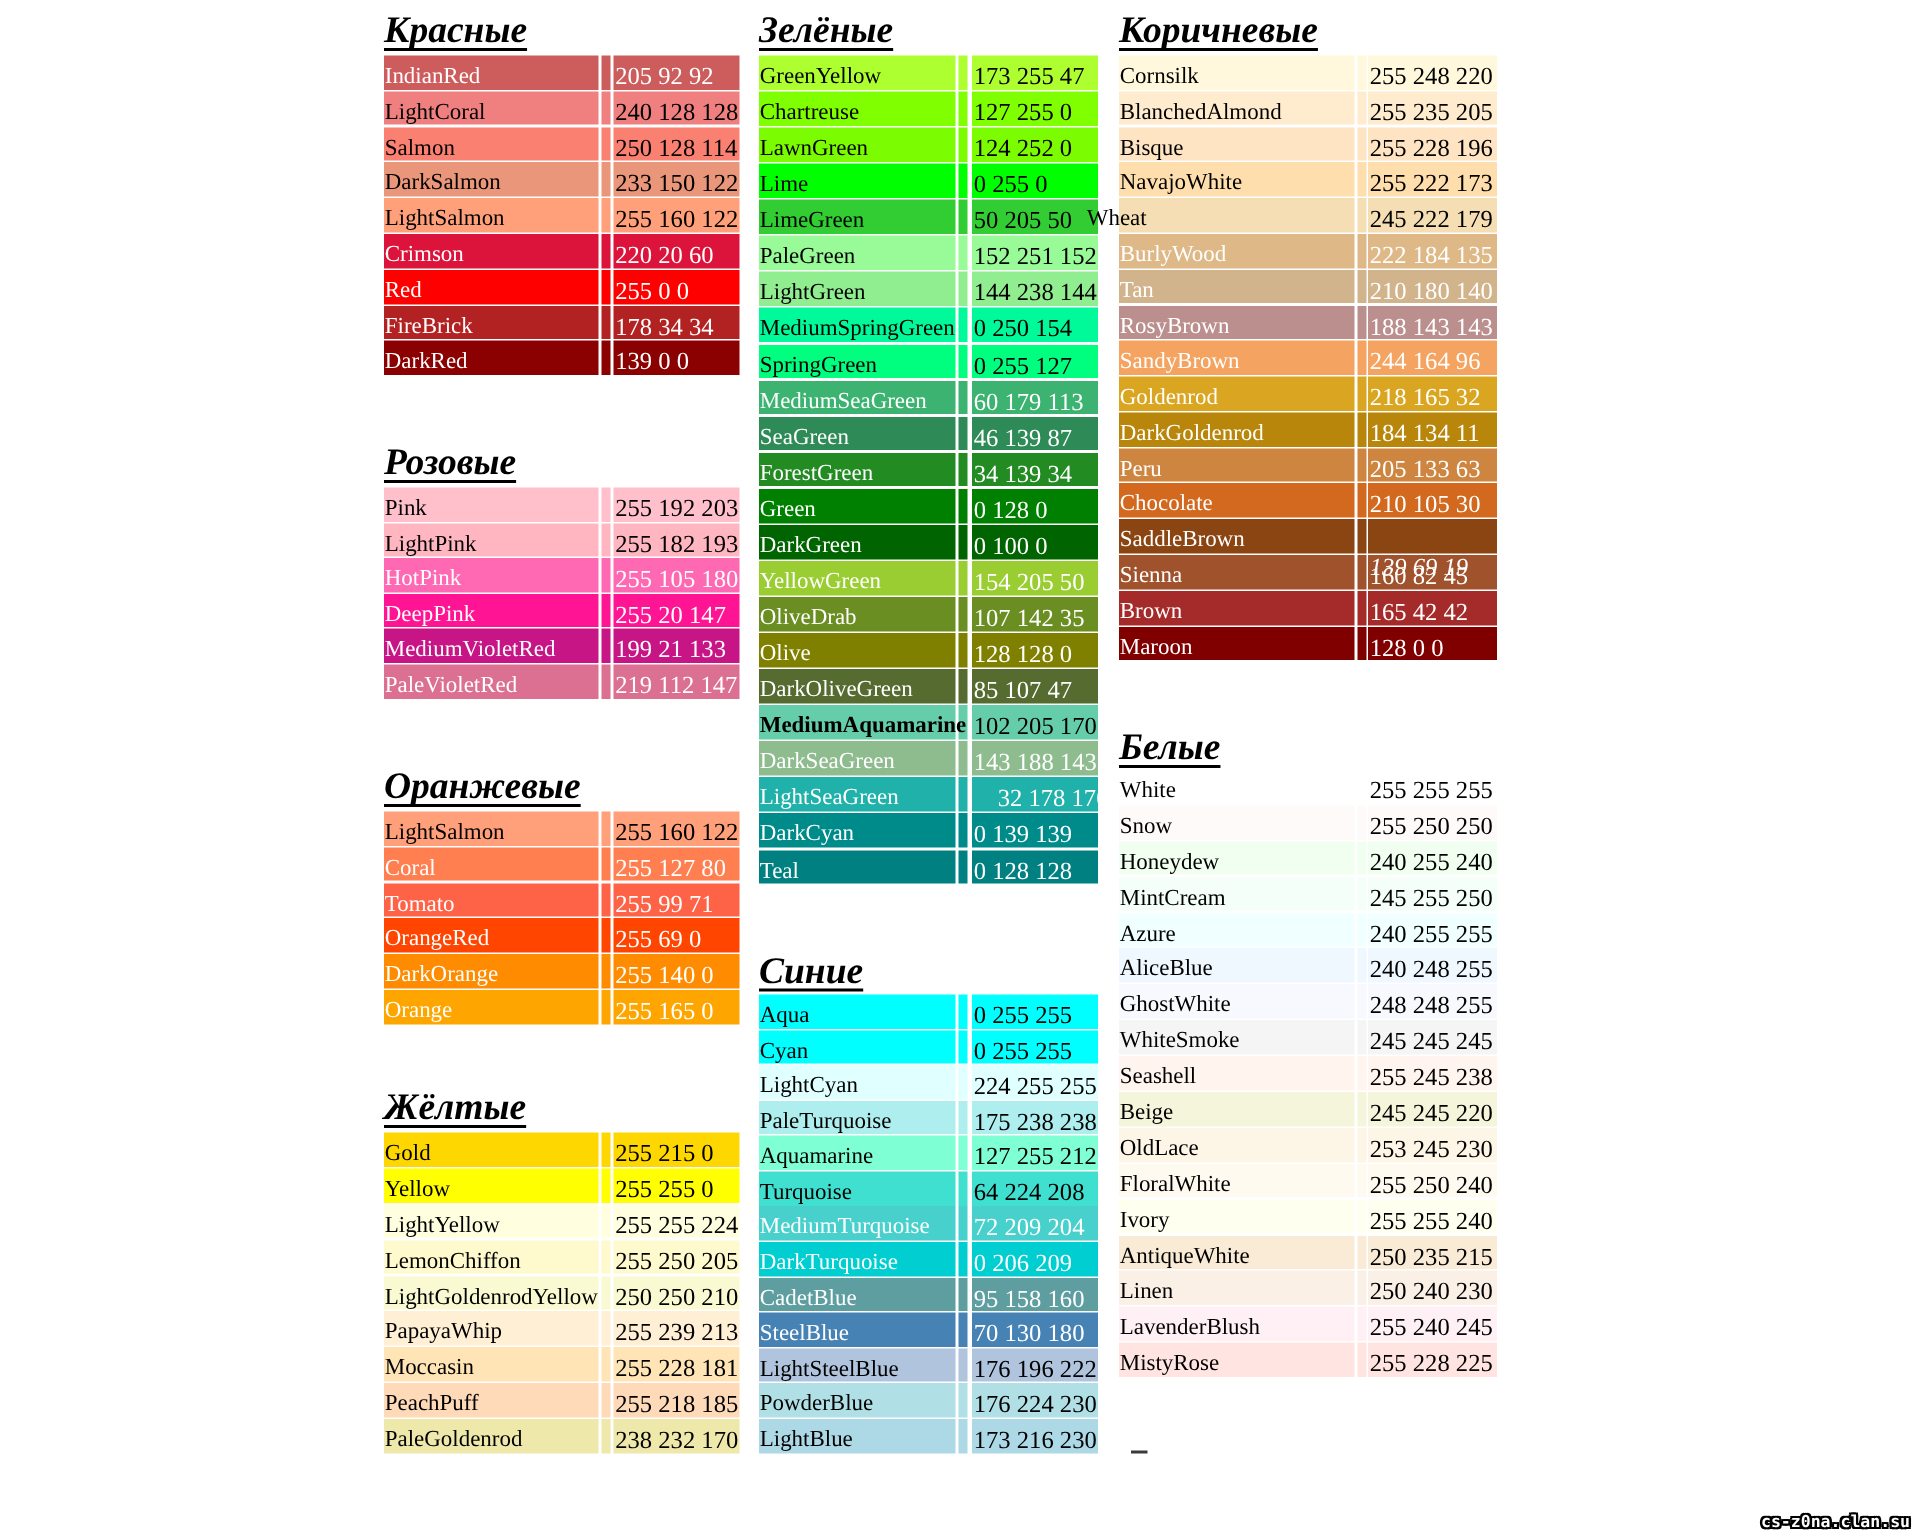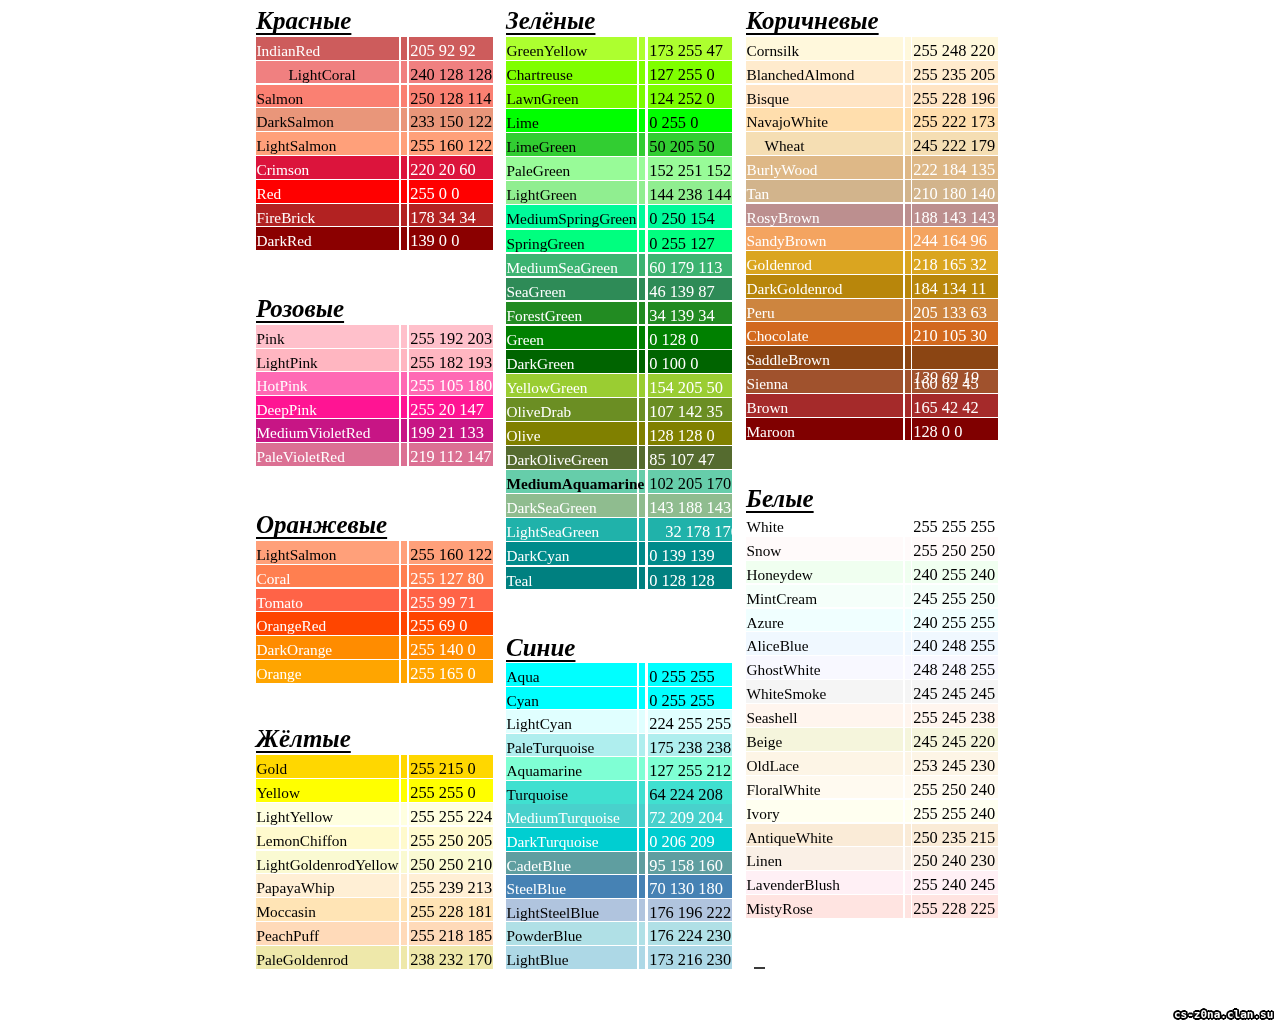--- a/index.html
+++ b/index.html
@@ -340,21 +340,21 @@
         <div class="bgcell" style="left: 746px; top: 895.24px; width: 157px; background: rgb(255, 228, 225);"></div>
         <div class="bgcell" style="left: 905px; top: 895.24px; width: 6px; background: rgb(255, 228, 225);"></div>
         <div class="bgcell" style="left: 912px; top: 895.24px; width: 86px; background: rgb(255, 228, 225);"></div>
       </div>
     </div>
   <div id="text-layer">
       <div class="section">
         <div class="sec-title" style="left: 256px; top: 8px;">Красные</div>
         <div class="txt nm light" style="left: 256px; top: 37px; width: 143px;">IndianRed</div>
         <div class="txt vl light" style="left: 409px; top: 37px; width: 84px;">205 92 92</div>
-        <div class="txt nm dark" style="left: 256px; top: 60.81px; width: 143px; margin-left: 32px;">LightCoral</div>
+        <div class="txt nm dark" style="left: 256px; top: 60.81px; width: 143px;">LightCoral</div>
         <div class="txt vl dark" style="left: 409px; top: 60.81px; width: 84px;">240 128 128</div>
         <div class="txt nm dark" style="left: 256px; top: 84.62px; width: 143px;">Salmon</div>
         <div class="txt vl dark" style="left: 409px; top: 84.62px; width: 84px;">250 128 114</div>
         <div class="txt nm dark" style="left: 256px; top: 108.43px; width: 143px;">DarkSalmon</div>
         <div class="txt vl dark" style="left: 409px; top: 108.43px; width: 84px;">233 150 122</div>
         <div class="txt nm dark" style="left: 256px; top: 132.24px; width: 143px;">LightSalmon</div>
         <div class="txt vl dark" style="left: 409px; top: 132.24px; width: 84px;">255 160 122</div>
         <div class="txt nm light" style="left: 256px; top: 156.05px; width: 143px;">Crimson</div>
         <div class="txt vl light" style="left: 409px; top: 156.05px; width: 84px;">220 20 60</div>
         <div class="txt nm light" style="left: 256px; top: 179.86px; width: 143px;">Red</div>
@@ -496,21 +496,21 @@
       <div class="section">
         <div class="sec-title" style="left: 746px; top: 8px;">Коричневые</div>
         <div class="txt nm dark" style="left: 746px; top: 37px; width: 157px;">Cornsilk</div>
         <div class="txt vl dark" style="left: 912px; top: 37px; width: 86px;">255 248 220</div>
         <div class="txt nm dark" style="left: 746px; top: 60.79px; width: 157px;">BlanchedAlmond</div>
         <div class="txt vl dark" style="left: 912px; top: 60.79px; width: 86px;">255 235 205</div>
         <div class="txt nm dark" style="left: 746px; top: 84.58px; width: 157px;">Bisque</div>
         <div class="txt vl dark" style="left: 912px; top: 84.58px; width: 86px;">255 228 196</div>
         <div class="txt nm dark" style="left: 746px; top: 108.37px; width: 157px;">NavajoWhite</div>
         <div class="txt vl dark" style="left: 912px; top: 108.37px; width: 86px;">255 222 173</div>
-        <div class="txt nm dark" style="left: 764px; top: 132.16px; width: 157px;">Wheat</div>
+        <div class="txt nm dark" style="left: 724px; top: 132.16px; width: 157px;">Wheat</div>
         <div class="txt vl dark" style="left: 912px; top: 132.16px; width: 86px;">245 222 179</div>
         <div class="txt nm light" style="left: 746px; top: 155.95px; width: 157px;">BurlyWood</div>
         <div class="txt vl light" style="left: 912px; top: 155.95px; width: 86px;">222 184 135</div>
         <div class="txt nm light" style="left: 746px; top: 179.74px; width: 157px;">Tan</div>
         <div class="txt vl light" style="left: 912px; top: 179.74px; width: 86px;">210 180 140</div>
         <div class="txt nm light" style="left: 746px; top: 203.53px; width: 157px;">RosyBrown</div>
         <div class="txt vl light" style="left: 912px; top: 203.53px; width: 86px;">188 143 143</div>
         <div class="txt nm light" style="left: 746px; top: 227.32px; width: 157px;">SandyBrown</div>
         <div class="txt vl light" style="left: 912px; top: 227.32px; width: 86px;">244 164 96</div>
         <div class="txt nm light" style="left: 746px; top: 251.11px; width: 157px;">Goldenrod</div>

